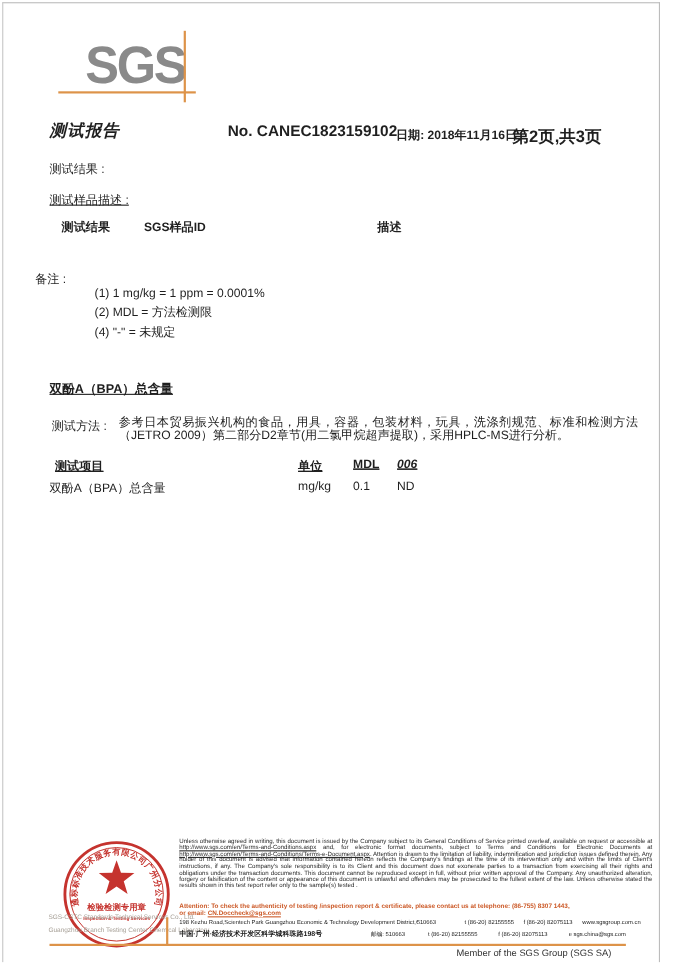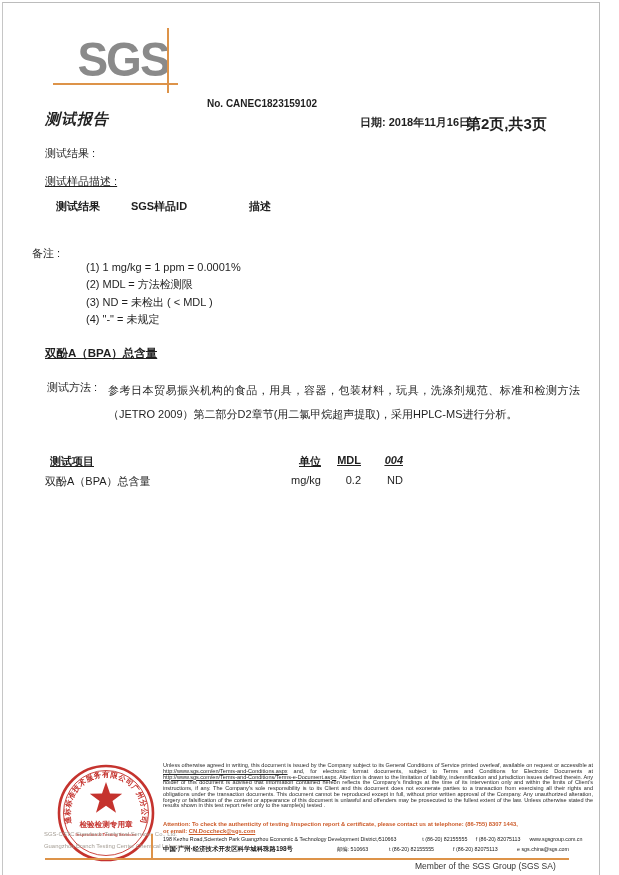--- a/index.html
+++ b/index.html
@@ -18,42 +18,42 @@
   .sgs-logo {
     position:absolute; left:76px; top:34px; width:94px; height:50px;
     font-size:46px; font-weight:700; letter-spacing:-2px; color:#8a8a8a;
     font-family:"Liberation Sans",sans-serif; line-height:50px; text-align:center;
     transform:scaleY(1.04);
   }
   .logo-hline { position:absolute; left:53px; top:83px; width:125px; height:2px; background:#dd9349; }
   .logo-vline { position:absolute; left:167px; top:28px; width:2px; height:65px; background:#dd9349; }
   
   .report-title { position:absolute; left:45px; top:110px; font-size:15px; font-weight:700; letter-spacing:1px;font-style:italic; }
-  .report-no   { position:absolute; left:207px; top:98px; font-size:10px; font-weight:700; }
+  .report-no   { position:absolute; left:207px; top:111px; font-size:14px; font-weight:700; }
   .report-date { position:absolute; left:360px; top:115px; font-size:11px; font-weight:700; }
   .report-page { position:absolute; left:466px; top:115px; font-size:15px; font-weight:700; }
   
   .results-label { position:absolute; left:45px; top:146px; }
   .sample-title  { position:absolute; left:45px; top:174px; font-weight:400; text-decoration:underline; }
   .sample-table  { position:absolute; left:45px; top:199px; width:320px; }
   .sample-table .trow { display:grid; grid-template-columns:66px 96px auto; }
   .sample-table .trow + .trow { margin-top:6px; }
   .sample-table .c1, .sample-table .c2 { text-align:center; }
-  .sample-table .c3 { padding-left:42px; }
+  .sample-table .c3 { padding-left:42px;text-align:right; }
   .sample-table .hdr { font-weight:700; }
   .remarks-label { position:absolute; left:32px; top:246px; }
   .remarks { position:absolute; left:86px; top:259px; list-style:none; }
   .remarks li { line-height:17.4px; }
   .bpa-title { position:absolute; left:45px; top:346px; font-size:11.5px; font-weight:700; text-decoration:underline; }
   .method-label { position:absolute; left:47px; top:380px; }
-  .method-text  { position:absolute; left:108px; top:378px; width:472px; line-height:24px; text-align:justify; }
-  .result-table { position:absolute; left:45px; top:416px; width:340px;margin-top:38px; }
+  .method-text  { position:absolute; left:108px; top:378px; width:472px; line-height:12px; text-align:justify; }
+  .result-table { position:absolute; left:45px; top:416px; width:340px; }
   .result-table .trow { display:grid; grid-template-columns:226px 50px 40px 42px; }
   .result-table .trow + .trow { margin-top:5px; }
-  .result-table .rc2, .result-table .rc3, .result-table .rc4 { text-align:right; }
+  .result-table .rc2, .result-table .rc3, .result-table .rc4 { text-align:left; }
   .result-table .hdr span { text-decoration:underline; font-weight:700; }
   .result-table .hdr .rc1 { padding-left:5px; }
   .result-table .hdr .rc4 span { font-style:italic; }
   
   .stamp { position:absolute; left:56px; top:763px; width:100px; height:100px; }
   .company-1 { position:absolute; left:44px; top:831px; font-size:5.9px; color:#a59e95; white-space:nowrap; }
   .company-2 { position:absolute; left:44px; top:843px; font-size:5.9px; color:#a59e95; white-space:nowrap; }
   .disclaimer {
     position:absolute; left:163px; top:763px; width:430px;
     font-size:5.55px; line-height:5.75px; text-align:justify; color:#2b2b2b;
@@ -100,39 +100,38 @@
       <span class="c1">测试结果</span>
       <span class="c2">SGS样品ID</span>
       <span class="c3">描述</span>
     </div>
   </div>
 
   <div class="remarks-label">备注 :</div>
   <ul class="remarks">
     <li>(1) 1 mg/kg = 1 ppm = 0.0001%</li>
     <li>(2) MDL = 方法检测限</li>
-    <li>(3) ND = 未检出 ( &lt; MDL )</li>
     <li>(4) "-" = 未规定</li>
   </ul>
 
   <div class="bpa-title">双酚A（BPA）总含量</div>
   <div class="method-label">测试方法 :</div>
   <div class="method-text">参考日本贸易振兴机构的食品，用具，容器，包装材料，玩具，洗涤剂规范、标准和检测方法（JETRO 2009）第二部分D2章节(用二氯甲烷超声提取)，采用HPLC-MS进行分析。</div>
 
   <div class="result-table">
     <div class="trow hdr">
       <span class="rc1"><span>测试项目</span></span>
       <span class="rc2"><span>单位</span></span>
       <span class="rc3"><span>MDL</span></span>
-      <span class="rc4"><span>004</span></span>
+      <span class="rc4"><span>006</span></span>
     </div>
     <div class="trow">
       <span class="rc1">双酚A（BPA）总含量</span>
       <span class="rc2">mg/kg</span>
-      <span class="rc3">0.2</span>
+      <span class="rc3">0.1</span>
       <span class="rc4">ND</span>
     </div>
   </div>
 
   <svg class="stamp" viewBox="0 0 100 100">
     <circle cx="50" cy="50" r="47" fill="none" stroke="#c5332e" stroke-width="2.6"></circle>
     <circle cx="50" cy="50" r="42.5" fill="none" stroke="#c5332e" stroke-width="0.9"></circle>
     <path id="stampArc" d="M 16.2 62.3 A 36 36 0 1 1 83.8 62.3" fill="none"></path>
     <text font-size="7.4" font-weight="bold" fill="#c5332e" letter-spacing="0.5">
       <textPath href="#stampArc" startOffset="2">通标标准技术服务有限公司广州分公司</textPath>

